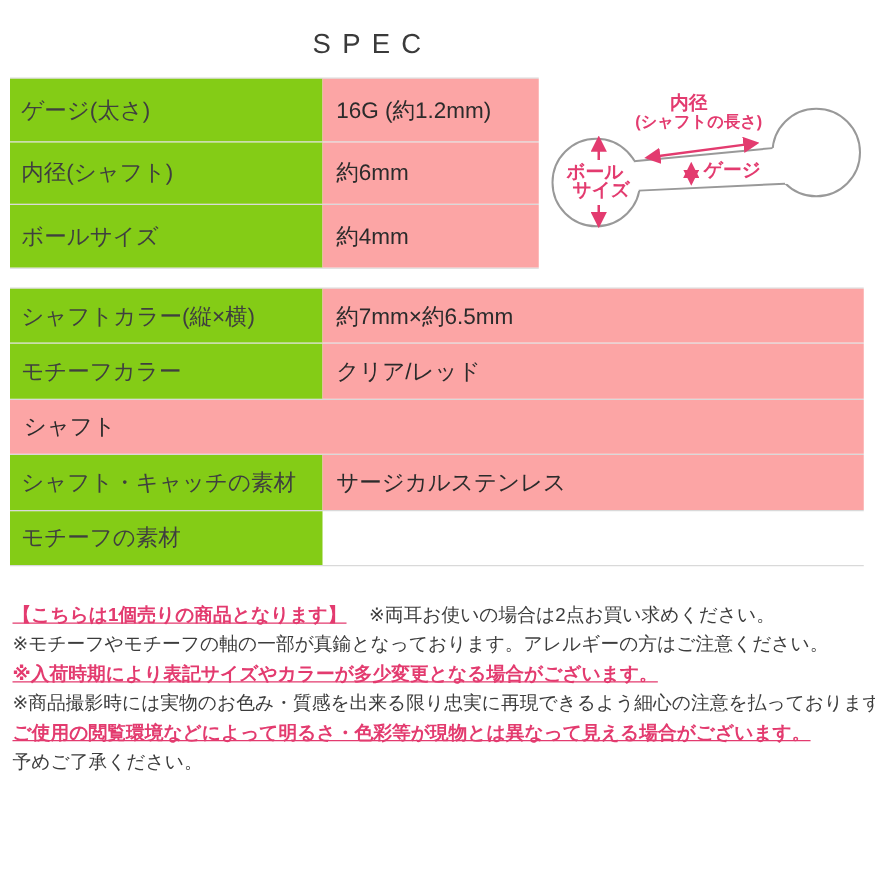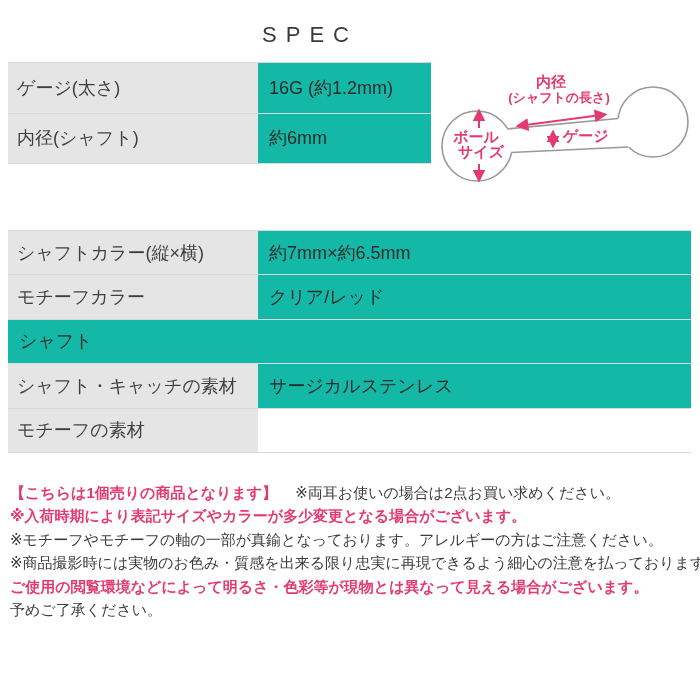--- a/index.html
+++ b/index.html
@@ -1,62 +1,66 @@
 <!DOCTYPE html>
 <html><head>
 <meta charset="utf-8">
 <style>
   html,body{margin:0;padding:0;background:#fff;}
   body{font-family:"Liberation Sans","DejaVu Sans",sans-serif;}
   #stage{position:relative;width:700px;height:700px;background:#ffffff;overflow:hidden;}
 
   .page-title{
-    position:absolute;left:16px;top:22px;width:588px;text-align:center;
+    position:absolute;left:4px;top:22px;width:588px;text-align:center;
     font-size:22px;letter-spacing:9px;color:#3a3a3a;
   }
 
   .spec-table{position:absolute;border-top:1px solid #d9d9d9;}
   #table-top{left:8px;top:62px;width:423px;}
   #table-bottom{left:8px;top:230px;width:683px;}
   .spec-row{display:flex;align-items:stretch;border-bottom:1px solid #d9d9d9;box-sizing:border-box;}
   #table-top .spec-row{height:50.67px;}
   #table-bottom .spec-row{height:44.4px;}
   .spec-label{
-    width:250px;flex:0 0 250px;background:#e5e5e5;color:#3f3f3f;
+    width:250px;flex:0 0 250px;background:#84cc16;color:#3f3f3f;
     display:flex;align-items:center;padding-left:9px;box-sizing:border-box;
     font-size:18px;
   }
   .spec-value{
-    flex:1;background:#14b8a6;color:#2b2b2b;display:flex;align-items:center;
+    flex:1;background:#fca5a5;color:#2b2b2b;display:flex;align-items:center;
     padding-left:11px;box-sizing:border-box;font-size:18px;
   }
 
   .diagram{position:absolute;left:437px;top:70px;width:260px;height:128px;}
   .diagram text{font-family:"Liberation Sans","DejaVu Sans",sans-serif;font-weight:bold;fill:#e33b6f;}
 
   .notes{position:absolute;left:10px;top:481px;width:685px;font-size:15px;color:#3c3c3c;}
   .note-line{height:23.4px;line-height:23.4px;white-space:nowrap;}
-  .note-line .accent{color:#e33b6f;font-weight:bold;}
+  .note-line .accent{color:#e33b6f;font-weight:bold;text-decoration:underline;}
   .note-line .gap{margin-left:18px;}
 </style>
 </head>
 <body>
 
 <div id="stage">
 
   <div class="page-title">SPEC</div>
 
   <div class="spec-table" id="table-top">
       <div class="spec-row">
         <div class="spec-label">ゲージ(太さ)</div>
         <div class="spec-value">16G (約1.2mm)</div>
       </div>
       <div class="spec-row">
         <div class="spec-label">内径(シャフト)</div>
         <div class="spec-value">約6mm</div>
+      </div>
+      <div class="spec-row">
+        <div class="spec-label">ボールサイズ</div>
+        <div class="spec-value">約4mm</div>
       </div>
     </div>
 
   <div class="spec-table" id="table-bottom">
       <div class="spec-row">
         <div class="spec-label">シャフトカラー(縦×横)</div>
         <div class="spec-value">約7mm×約6.5mm</div>
       </div>
       <div class="spec-row">
         <div class="spec-label">モチーフカラー</div>
@@ -103,20 +107,20 @@
     </g>
 
     <g>
       <line x1="116" y1="62" x2="116" y2="76" stroke="#e33b6f" stroke-width="2" marker-start="url(#ah)" marker-end="url(#ah)"></line>
       <text x="126" y="71" font-size="15" text-anchor="start">ゲージ</text>
     </g>
   </svg>
 
   <div class="notes" id="notes">
       <div class="note-line"><span class="accent">【こちらは1個売りの商品となります】</span><span class=" gap">※両耳お使いの場合は2点お買い求めください。</span></div>
+      <div class="note-line"><span class="">※モチーフやモチーフの軸の一部が真鍮となっております。アレルギーの方はご注意ください。</span></div>
       <div class="note-line"><span class="accent">※入荷時期により表記サイズやカラーが多少変更となる場合がございます。</span></div>
-      <div class="note-line"><span class="">※モチーフやモチーフの軸の一部が真鍮となっております。アレルギーの方はご注意ください。</span></div>
       <div class="note-line"><span class="">※商品撮影時には実物のお色み・質感を出来る限り忠実に再現できるよう細心の注意を払っておりますが</span></div>
       <div class="note-line"><span class="accent">ご使用の閲覧環境などによって明るさ・色彩等が現物とは異なって見える場合がございます。</span></div>
       <div class="note-line"><span class="">予めご了承ください。</span></div>
     </div>
 
 </div>
 
 </body></html>

